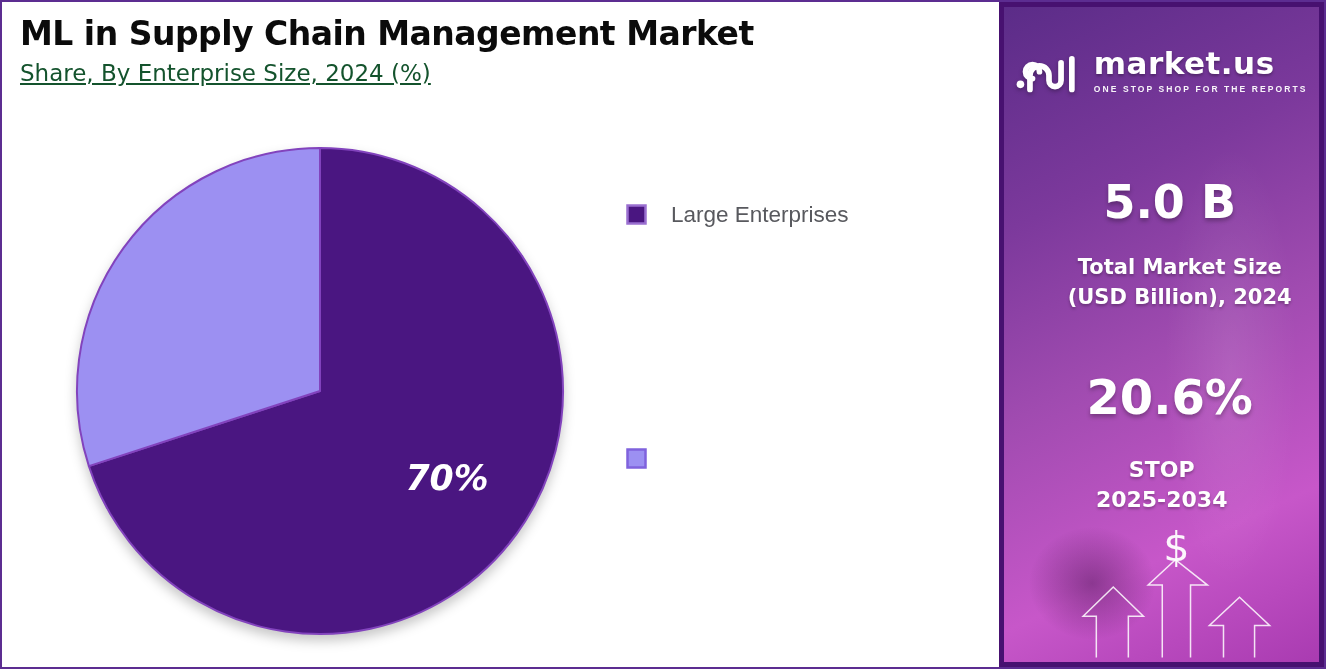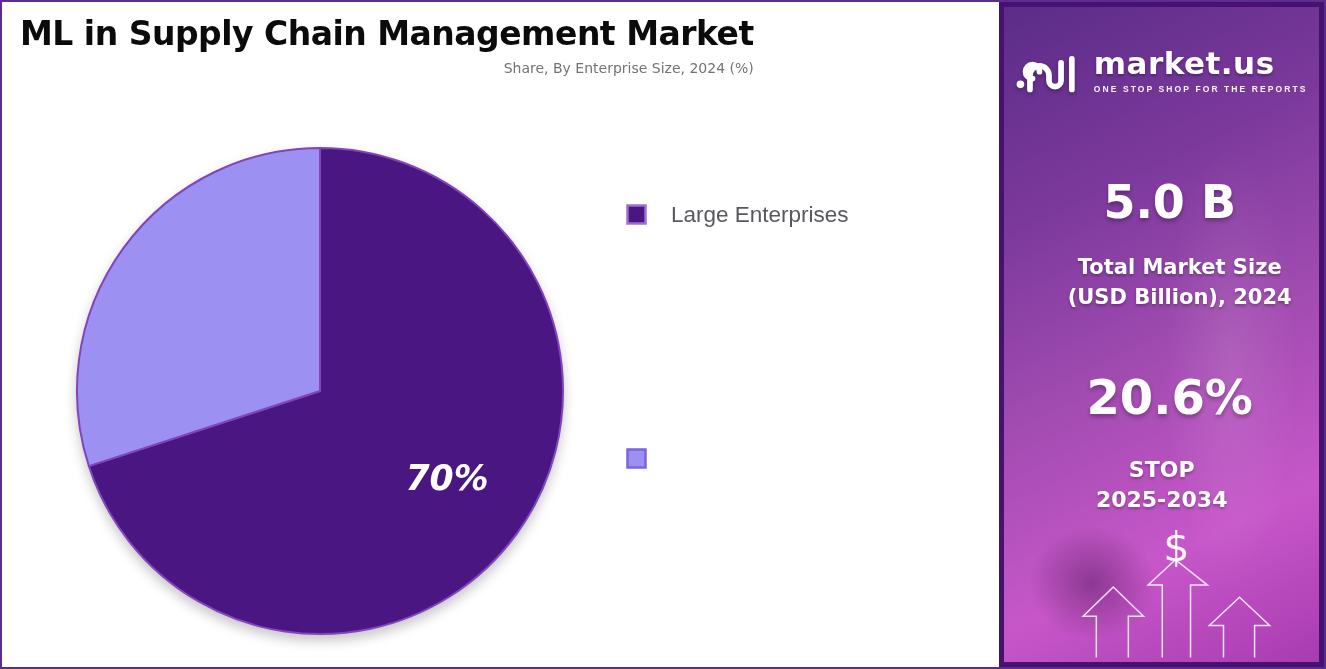--- a/index.html
+++ b/index.html
@@ -8,31 +8,31 @@
 
   .page {
     width:1326px; height:669px;
     border:2px solid #5C2D91;
     background:#ffffff;
     display:flex;
     position:relative;
   }
 
   
-  .chart-area { position:relative; width:1027px; height:100%; background:#fff;text-align:right; }
+  .chart-area { position:relative; width:1027px; height:100%; background:#fff; }
 
   .header { position:absolute; top:12px; left:18px; }
   .title {
     font-family:"DejaVu Sans", sans-serif;
     font-size:33px; font-weight:800; color:#0b0b0b; letter-spacing:-0.5px;
   }
   .subtitle {
     margin-top:7px;
     font-family:"DejaVu Sans", sans-serif;
-    font-size:14px; font-weight:400; color:#737373;
+    font-size:23px; font-weight:400; color:#14532d;text-decoration:underline;
   }
 
   .pie-svg {
     position:absolute; left:70px; top:141px; width:496px; height:496px;
     filter:drop-shadow(0 6px 6px rgba(0,0,0,.22));
   }
   .slice { stroke:#8243BD; stroke-width:2; stroke-linejoin:round; }
   .pie-label {
     font-family:"DejaVu Sans", sans-serif;
     font-size:35px; font-weight:bold; font-style:italic;

